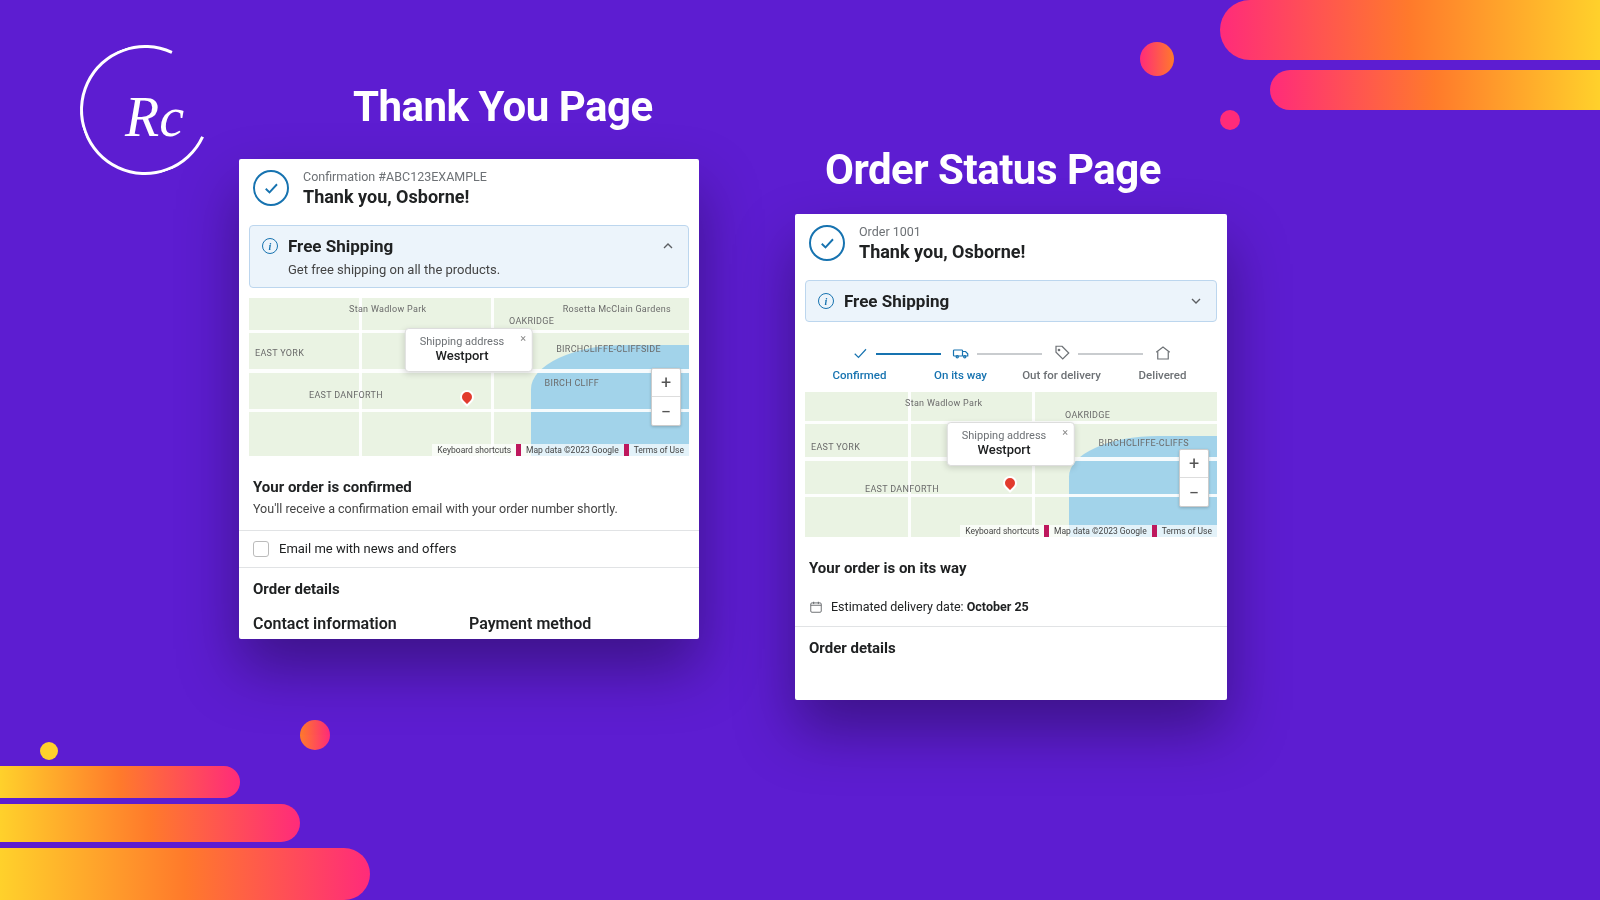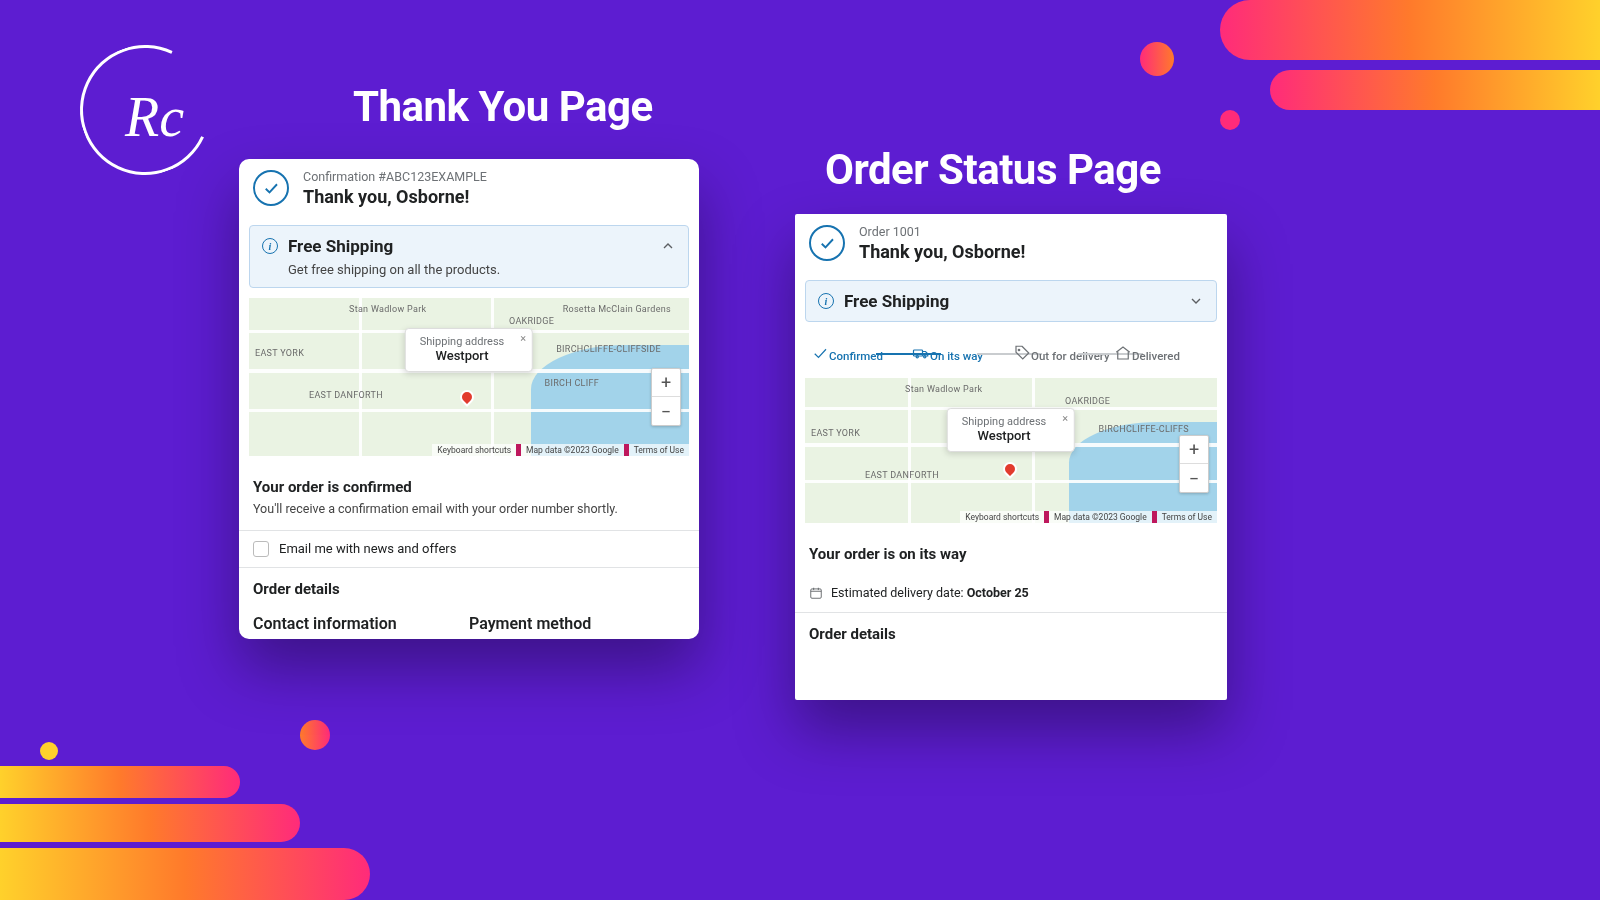--- a/index.html
+++ b/index.html
@@ -54,21 +54,21 @@
 
   
   .card {
     position:absolute;
     background:#fff;
     box-shadow: 0 30px 60px rgba(0,0,0,.35);
     border-radius:2px;
     overflow:hidden;
     color:#202223;
   }
-  .card.left  { top:159px; left:239px; width:460px; height:480px;border-radius:10px; }
+  .card.left  { top:159px; left:239px; width:460px; height:480px; }
   .card.right { top:214px; left:795px; width:432px; height:486px; }
 
   .hdr { display:flex; align-items:center; gap:14px; padding:10px 14px 12px; }
   .check-circle {
     width:36px; height:36px; border:2px solid #1773b0; border-radius:50%;
     display:flex; align-items:center; justify-content:center; flex-shrink:0;
   }
   .check-circle svg { width:18px; height:18px; stroke:#1773b0; stroke-width:2.5; fill:none; }
   .hdr .sub { font-size:12.5px; color:#6d7175; }
   .hdr .title { font-size:18px; font-weight:700; margin-top:2px; }
@@ -121,21 +121,21 @@
   .sec-title { font-size:15px; font-weight:700; margin-bottom:4px; }
   .sec-desc { font-size:12.5px; color:#444; line-height:1.4;}
   .checkbox-row { display:flex; align-items:center; gap:10px; padding:10px 14px; border-top:1px solid #e1e3e5;}
   .checkbox { width:16px; height:16px; border:1px solid #bbb; border-radius:3px; background:#fff;}
   .checkbox-row label { font-size:13px; }
   .two-col { display:flex; padding:10px 14px 0; }
   .two-col > div { flex:1; font-size:16px; font-weight:600; }
 
   
   .stepper { display:flex; padding:12px 16px 10px; gap:4px; }
-  .step { flex:1; display:flex; flex-direction:row; align-items:center; position:relative;}
+  .step { flex:1; display:flex; flex-direction:column; align-items:center; position:relative;}
   .step:not(:last-child)::after{ content:''; position:absolute; top:9px; left:calc(50% + 16px); right:calc(-50% + 16px); height:1.5px; background:#c9cccf;}
   .step.done:not(:last-child)::after{ background:#1773b0;}
   .step-icon { width:18px; height:18px; display:flex; align-items:center; justify-content:center; margin-bottom:6px;}
   .step-icon svg { width:18px; height:18px; stroke:#6d7175; fill:none; stroke-width:1.6;}
   .step.done .step-icon svg, .step.active .step-icon svg { stroke:#1773b0; }
   .step-label { font-size:11.5px; color:#6d7175; font-weight:500;}
   .step.done .step-label, .step.active .step-label { color:#1773b0;}
 
   .est-row { display:flex; align-items:center; gap:8px; padding:6px 14px 12px; font-size:12.5px;}
   .est-row .cal { width:14px; height:14px; }

